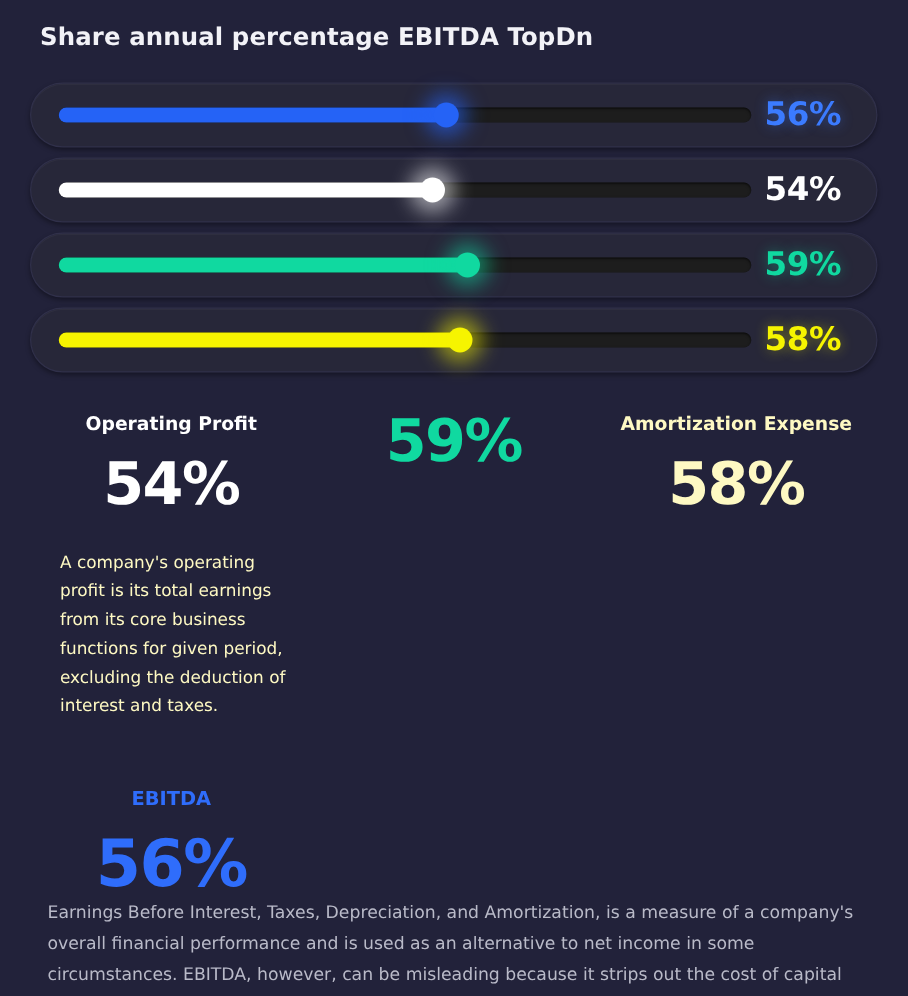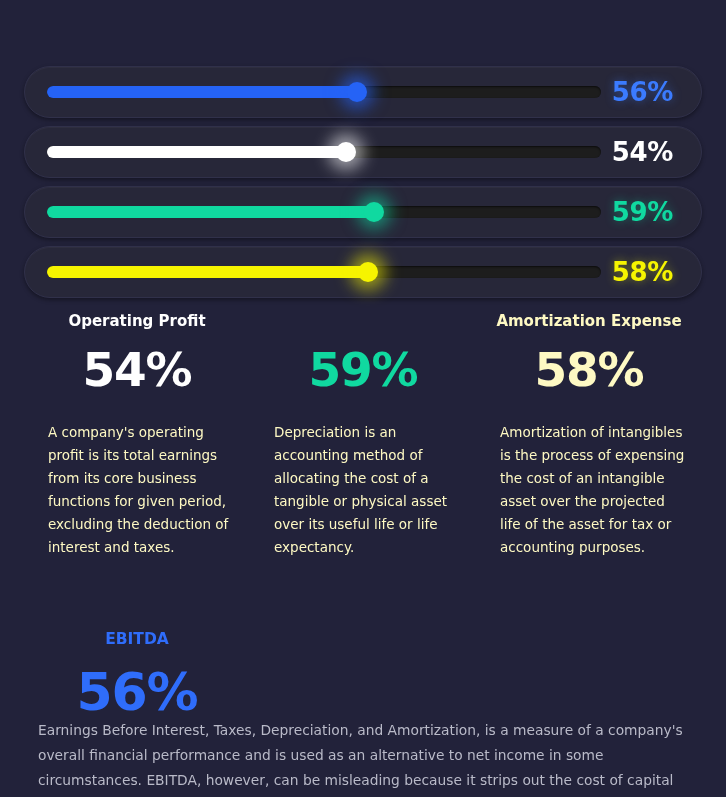--- a/index.html
+++ b/index.html
@@ -119,24 +119,23 @@
   .s-green .value { color:#10d9a0; text-shadow:0 0 10px rgba(16,217,160,0.4); }
 
   .s-yellow .track-fill { background:#f6f400; }
   .s-yellow .thumb { background:#f6f400; box-shadow:0 0 16px 8px rgba(246,244,0,0.55); }
   .s-yellow .value { color:#f6f400; text-shadow:0 0 10px rgba(246,244,0,0.4); }
 
   
   .metrics {
     position: absolute;
     left: 24px;
-    top: 312px;
+    top: 330px;
     width: 678px;
     display: flex;
-    align-items: flex-end;
   }
 
   .metric-col {
     width: 226px;
     padding: 0 10px;
   }
 
   .metric-head {
     text-align: center;
     font-size: 15px;
@@ -192,20 +191,21 @@
     font-size: 13.8px;
     line-height: 25px;
     color: #b9bac8;
   }
 </style>
 </head>
 <body>
 
 <div class="page">
 
+  <div class="title">Share annual percentage EBITDA TopDn</div>
 
   <div class="sliders">
 
     <div class="slider-card s-blue">
       <div class="track-wrap">
         <div class="track-bg"></div>
         <div class="track-fill" style="width: 56%;"></div>
         <div class="thumb" style="left: 56%;"></div>
       </div>
       <div class="value">56%</div>
@@ -243,27 +243,25 @@
   <div class="metrics">
 
     <div class="metric-col c-white">
       <div class="metric-head">Operating Profit</div>
       <div class="metric-big">54%</div>
       <div class="metric-desc">A company's operating profit is its total earnings from its core business functions for given period, excluding the deduction of interest and taxes.</div>
     </div>
 
     <div class="metric-col c-green">
       <div class="metric-big">59%</div>
-      <div class="metric-desc">Depreciation is an accounting method of allocating the cost of a tangible or physical asset over its useful life or life expectancy.</div>
     </div>
 
     <div class="metric-col c-yellow">
       <div class="metric-head">Amortization Expense</div>
       <div class="metric-big">58%</div>
-      <div class="metric-desc">Amortization of intangibles is the process of expensing the cost of an intangible asset over the projected life of the asset for tax or accounting purposes.</div>
     </div>
 
   </div>
 
   <div class="ebitda">
     <div class="ebitda-left c-blue">
       <div class="metric-head">EBITDA</div>
       <div class="metric-big">56%</div>
     </div>
     <div class="ebitda-right">Earnings Before Interest, Taxes, Depreciation, and Amortization, is a measure of a company's overall financial performance and is used as an alternative to net income in some circumstances. EBITDA, however, can be misleading because it strips out the cost of capital investments like property, plant, and equipment.</div>

